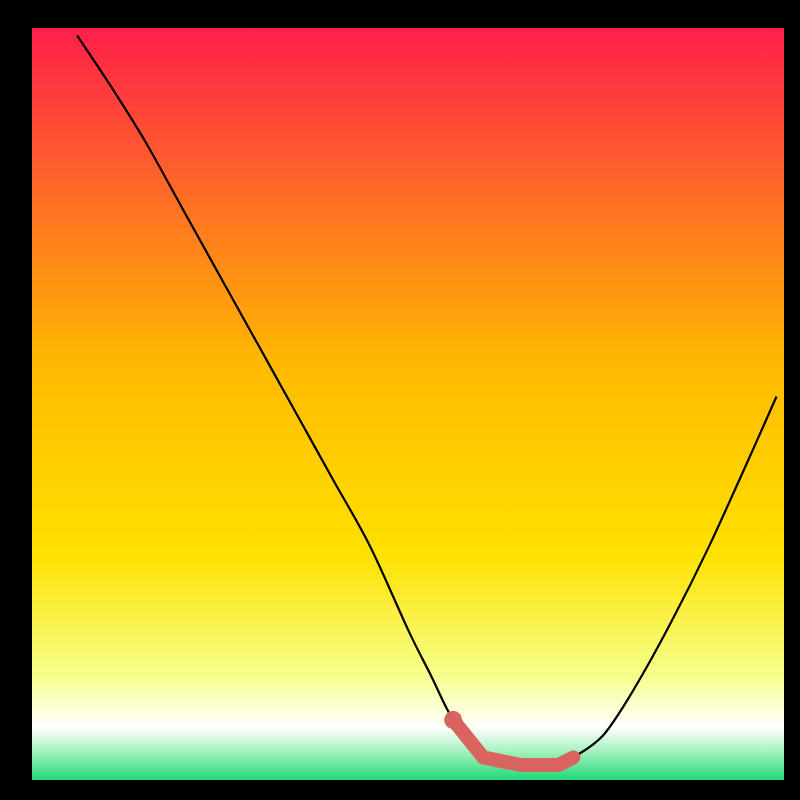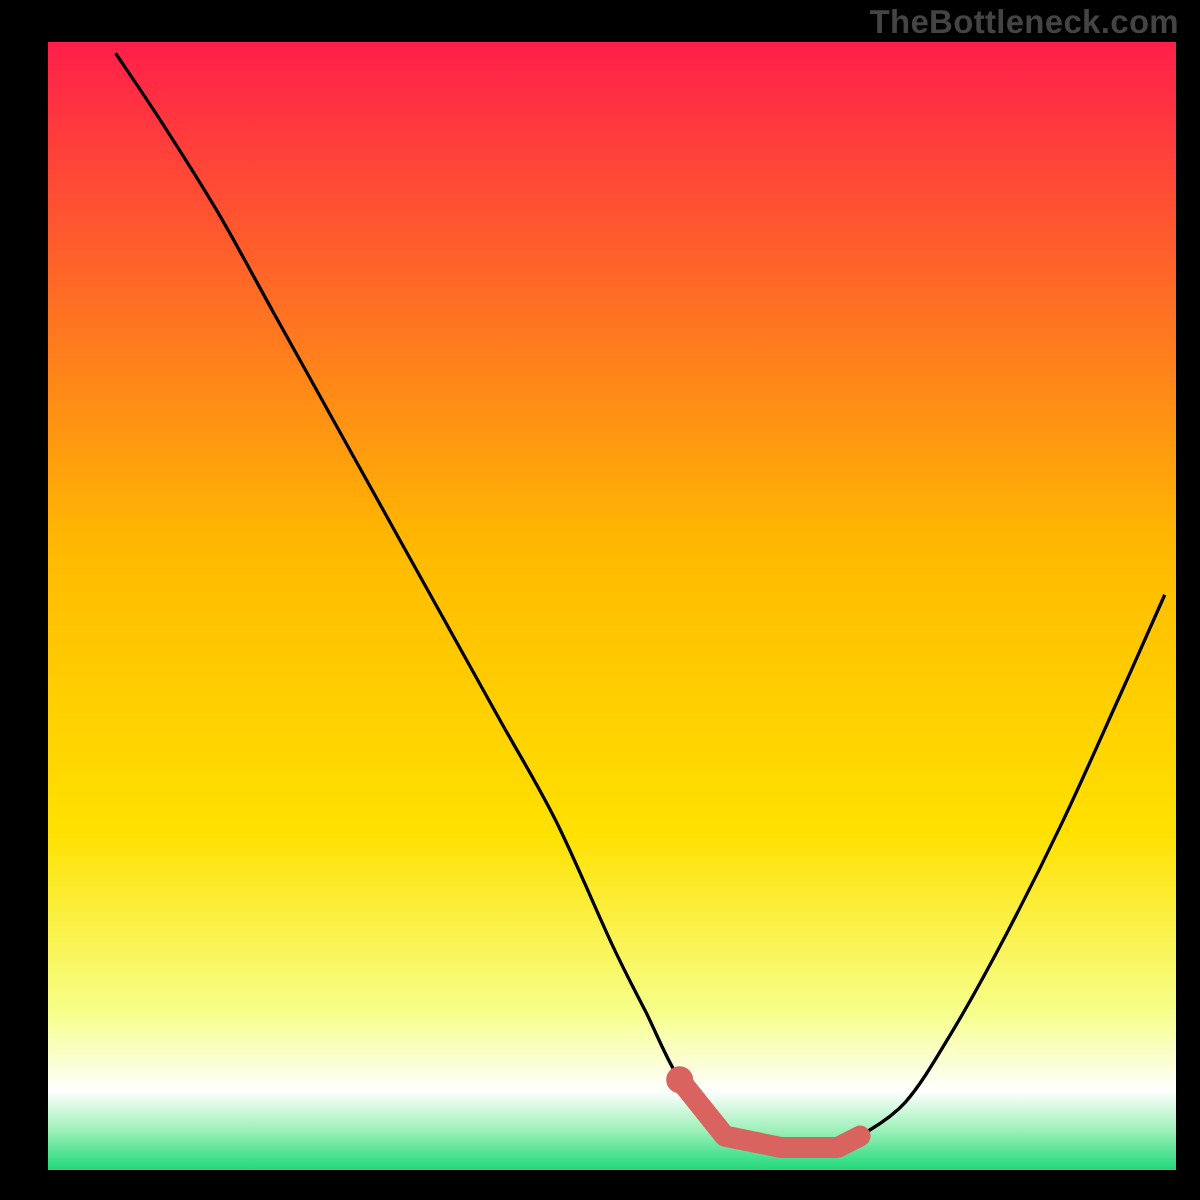--- a/index.html
+++ b/index.html
@@ -44,21 +44,20 @@
   }
   .marker-dot {
     fill: #d9645f;
   }
 </style>
 </head>
 <body>
 
 <div class="frame">
 
-  <div class="watermark">TheBottleneck.com</div>
 
   <svg width="800" height="800" viewBox="0 0 800 800">
     <defs>
       <linearGradient id="bg-grad" x1="0" y1="0" x2="0" y2="1">
         <stop id="g0" offset="0" stop-color="#ff1f4a"></stop>
         <stop id="g1" offset="0.45" stop-color="#ffba00"></stop>
         <stop id="g2" offset="0.70" stop-color="#ffe100"></stop>
         <stop id="g3" offset="0.86" stop-color="#f6ff8a"></stop>
         <stop id="g4" offset="0.93" stop-color="#ffffff"></stop>
         <stop id="g5" offset="0.965" stop-color="#9cf0b8"></stop>

